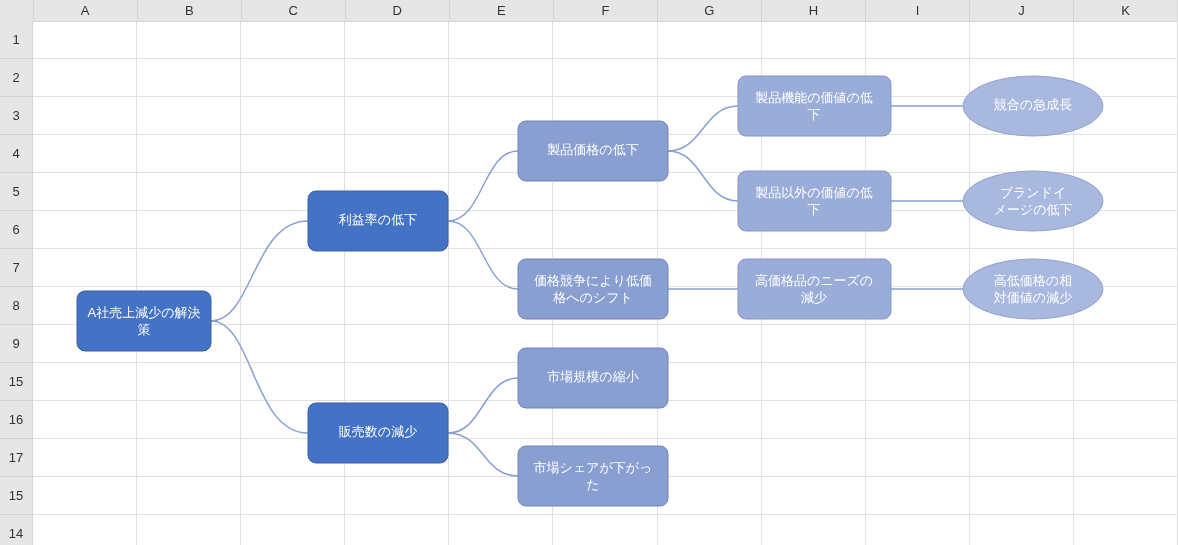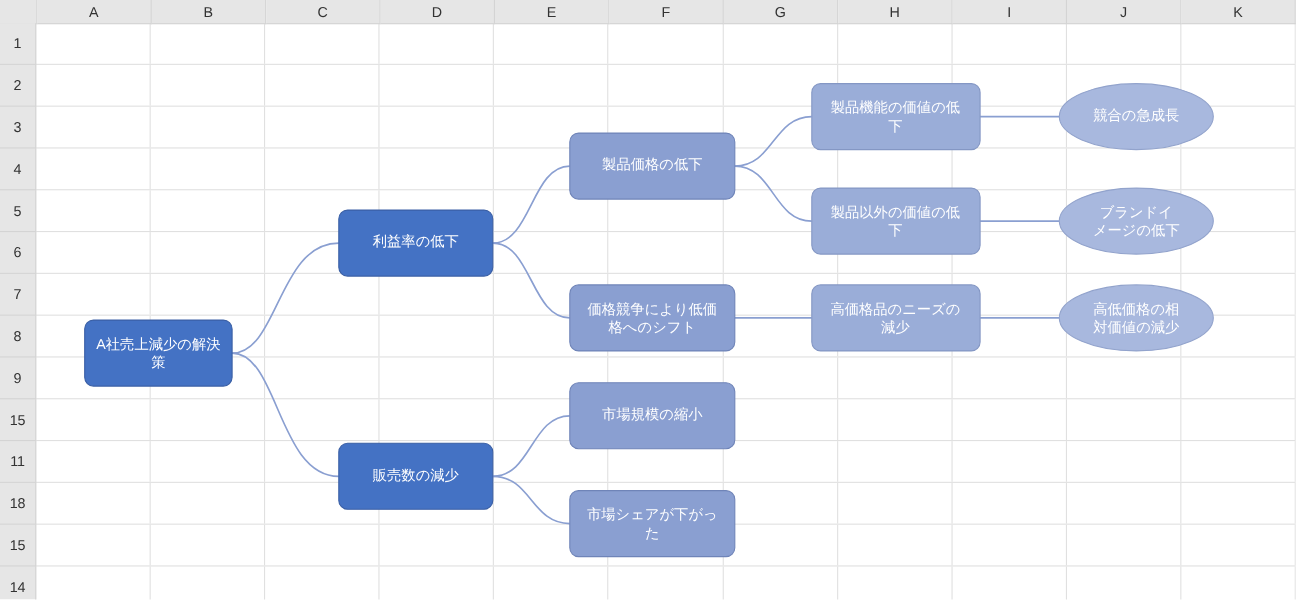--- a/index.html
+++ b/index.html
@@ -45,22 +45,22 @@
     <div class="row-h">1</div>
     <div class="row-h">2</div>
     <div class="row-h">3</div>
     <div class="row-h">4</div>
     <div class="row-h">5</div>
     <div class="row-h">6</div>
     <div class="row-h">7</div>
     <div class="row-h">8</div>
     <div class="row-h">9</div>
     <div class="row-h">15</div>
-    <div class="row-h">11</div>
-    <div class="row-h">18</div>
+    <div class="row-h">16</div>
+    <div class="row-h">17</div>
     <div class="row-h">15</div>
     <div class="row-h">14</div>
   </div>
   <div class="grid">
     <div class="grid-row">
         <div class="grid-cell"></div>
         <div class="grid-cell"></div>
         <div class="grid-cell"></div>
         <div class="grid-cell"></div>
         <div class="grid-cell"></div>

